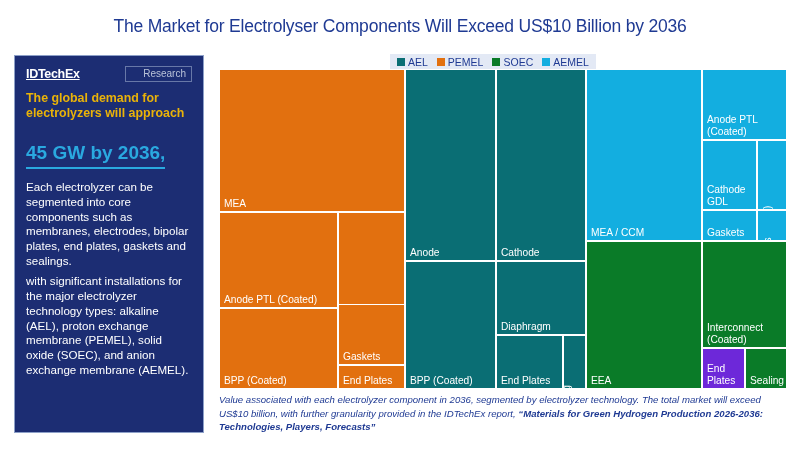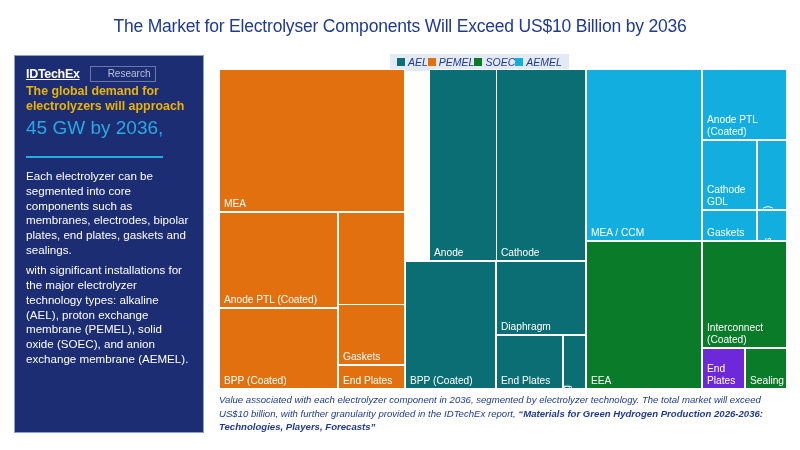--- a/index.html
+++ b/index.html
@@ -36,21 +36,22 @@
     width: 190px; height: 378px;
     background: #1c2d73;
     border: 1px solid #8da0c8;
     padding: 10px 11px 8px 11px;
     color: #ffffff;
   }
   #brandrow {
     display: flex;
     align-items: center;
     gap: 10px;
-    margin-bottom: 2px;
+    margin-bottom: 9px;
+    justify-content: space-between;
   }
   #brand {
     font-size: 12.5px;
     font-weight: bold;
     color: #ffffff;
     text-decoration: underline;
     letter-spacing: -0.3px;
   }
   #brand-sub {
     font-size: 10px;
@@ -60,48 +61,48 @@
     line-height: 1.15;
   }
   .lead {
     font-size: 12.4px;
     font-weight: bold;
     line-height: 1.22;
     color: #eab308;
   }
   #bigstat {
     font-size: 19px;
-    font-weight: normal;
+    font-weight: bold;
     color: #2aa9e0;
     line-height: 1.18;
-    margin-top: 3px;
-    padding-bottom: 17px;
+    margin-top: 21px;
+    padding-bottom: 3px;
     border-bottom: 2px solid #2aa9e0;
     display: inline-block;
   }
   .body-para {
     font-size: 11.6px;
     line-height: 1.27;
     color: #ffffff;
     margin-top: 6px;
   }
   .body-para.second { margin-top: 11px; }
 
   
   #legend {
     position: absolute;
     left: 390px; top: 54px;
     background: #e3e9f5;
     padding: 2px 7px 3px 7px;
     display: flex;
     align-items: center;
+    gap: 9px;
     font-size: 10.5px;
     color: #1f3a93;
     white-space: nowrap;
-    font-style: italic;
   }
   .legend-item { display: flex; align-items: center; gap: 3px; }
   .swatch { width: 8px; height: 8px; display: inline-block; }
 
   
   #treemap {
     position: absolute;
     left: 219px; top: 69px;
     width: 568px; height: 320px;
   }
@@ -192,21 +193,21 @@
       </div>
       <div class="tile" style="left: 0px; top: 239px; width: 119px; height: 81px; background: rgb(226, 112, 15);">
         <span class="lbl">BPP (Coated)</span>
       </div>
       <div class="tile" style="left: 119px; top: 235px; width: 67px; height: 61px; background: rgb(226, 112, 15);">
         <span class="lbl">Gaskets</span>
       </div>
       <div class="tile" style="left: 119px; top: 296px; width: 67px; height: 24px; background: rgb(226, 112, 15);">
         <span class="lbl">End Plates</span>
       </div>
-      <div class="tile" style="left: 186px; top: 0px; width: 91px; height: 192px; background: rgb(10, 110, 116); margin-left: 24px;">
+      <div class="tile" style="left: 186px; top: 0px; width: 91px; height: 192px; background: rgb(10, 110, 116);">
         <span class="lbl">Anode</span>
       </div>
       <div class="tile" style="left: 277px; top: 0px; width: 90px; height: 192px; background: rgb(10, 110, 116);">
         <span class="lbl">Cathode</span>
       </div>
       <div class="tile" style="left: 186px; top: 192px; width: 91px; height: 128px; background: rgb(10, 110, 116);">
         <span class="lbl">BPP (Coated)</span>
       </div>
       <div class="tile" style="left: 277px; top: 192px; width: 90px; height: 74px; background: rgb(10, 110, 116);">
         <span class="lbl">Diaphragm</span>

